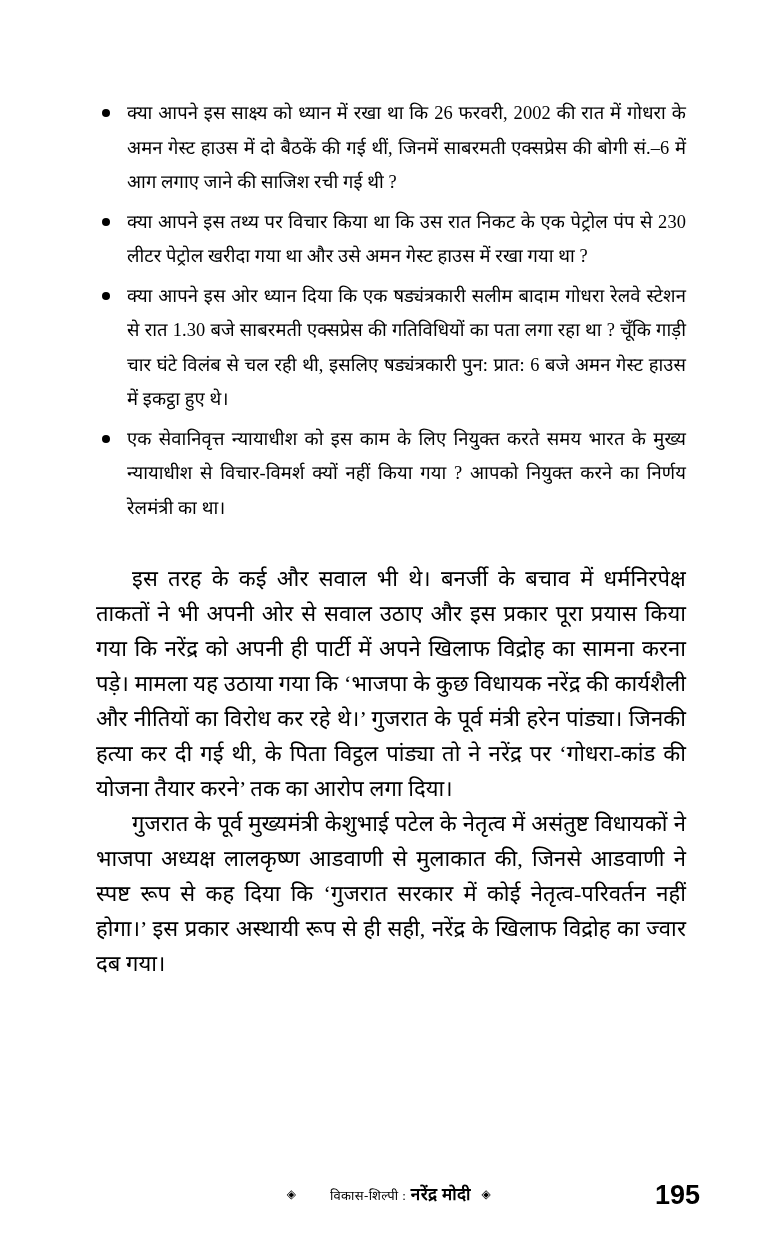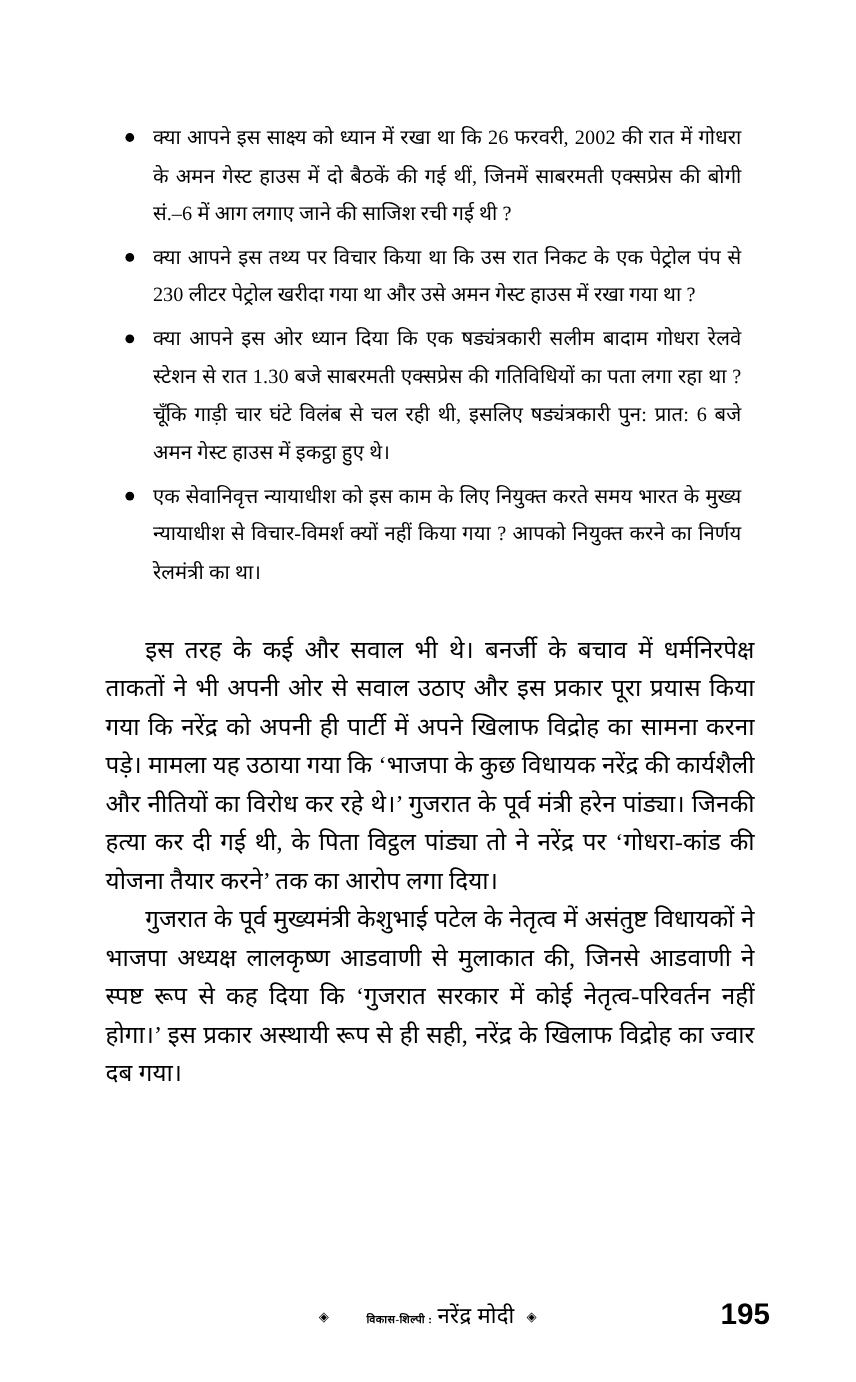--- a/index.html
+++ b/index.html
@@ -20,21 +20,21 @@
   .content {
     position: absolute;
     left: 96px;
     top: 96px;
     width: 590px;
   }
 
   
   .bullet-list {
     list-style: none;
-    margin: 12px;
+    margin: 0;
     padding: 0;
   }
   .bullet-item {
     position: relative;
     padding-left: 31px;
     margin-bottom: 5px;
     font-size: 18.4px;
     line-height: 34.5px;
     text-align: justify;
     text-justify: inter-word;
@@ -84,27 +84,27 @@
     font-size: 17px;
     font-weight: bold;
     letter-spacing: 0.4px;
   }
   .footer-center .orn {
     font-size: 12px;
     vertical-align: 2px;
     padding: 0 6px;
   }
   .footer-center .small {
-    font-size: 10px;
-    font-weight: bold;
+    font-size: 13px;
+    font-weight: normal;
     padding-left: 23px;
   }
   .footer-center .big {
-    font-size: 20px;
-    font-weight: normal;
+    font-size: 17px;
+    font-weight: bold;
   }
   .page-number {
     position: absolute;
     right: 78px;
     top: -2px;
     font-size: 27px;
     font-weight: bold;
     font-family: "Liberation Sans", sans-serif;
   }
 </style>

